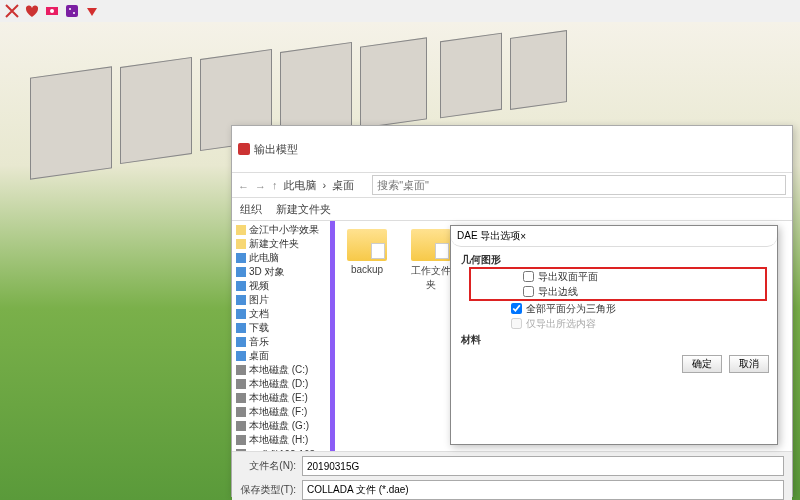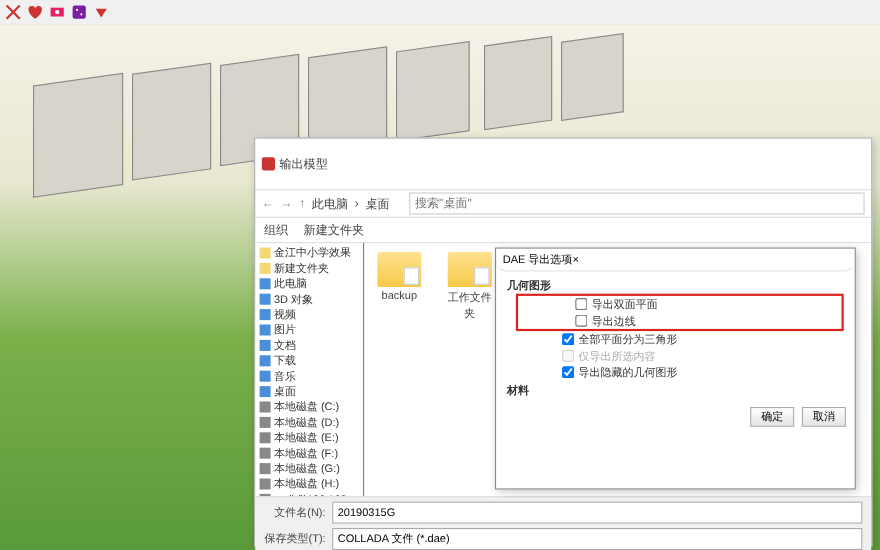--- a/index.html
+++ b/index.html
@@ -8,21 +8,21 @@
 .viewport { position:absolute; top:22px; left:0; right:0; bottom:0; background:linear-gradient(180deg,#f5f2e8 0%,#e8e8d0 30%,#7ab04a 60%,#5a9a3a 100%); }
 .building { position:absolute; background:#d8d4cc; border:1px solid #888; transform:skewY(-8deg); }
 .dialog1 { position:absolute; left:231px; top:125px; width:560px; height:370px; background:#fff; border:1px solid #aaa; box-shadow:2px 2px 8px rgba(0,0,0,.2); }
 .dialog1-title { height:22px; border-bottom:1px solid #ddd; display:flex; align-items:center; padding:12px 6px; color:#444; }
 .dialog1-title .ico { width:12px; height:12px; background:#c33; border-radius:2px; margin-right:4px; }
 .crumb { height:24px; border-bottom:1px solid #ddd; display:flex; align-items:center; padding:0 6px; gap:6px; color:#444; }
 .crumb .arrow { color:#888; }
 .crumb input { flex:1; margin-left:12px; border:1px solid #ccc; height:18px; padding:0 18px 0 4px; font-size:11px; }
 .sub { height:22px; border-bottom:1px solid #ddd; display:flex; align-items:center; padding:0 8px; gap:14px; color:#444; }
 .body1 { display:flex; height:230px; }
-.tree { width:90px; border-right:1px solid #8b5cf6; overflow:hidden; padding:2px 4px; font-size:10px; color:#333; }
+.tree { width:90px; border-right:5px solid #8b5cf6; overflow:hidden; padding:2px 4px; font-size:10px; color:#333; }
 .tree .item { display:flex; align-items:center; gap:3px; height:14px; white-space:nowrap; }
 .tree .i-ico { width:10px; height:10px; flex-shrink:0; }
 .tree .folder { background:#f7d774; }
 .tree .pc { background:#4a90d9; }
 .tree .disk { background:#888; }
 .files { flex:1; padding:8px; display:flex; gap:16px; align-items:flex-start; }
 .file { width:48px; text-align:center; font-size:10px; color:#444; }
 .file .folder-ico { width:40px; height:32px; background:linear-gradient(#ffe290,#f7c948); border-radius:2px; margin:0 auto 3px; position:relative; }
 .file .folder-ico::after { content:""; position:absolute; right:2px; bottom:2px; width:12px; height:14px; background:#fff; border:1px solid #ccc; }
 .bottom1 { padding:4px 8px; background:#f0f0f0; border-top:1px solid #ddd; }
@@ -208,23 +208,19 @@
         </div>
     </div>
     <div class="chk">
         <input type="checkbox" checked="" style="">
         <span>全部平面分为三角形</span>
       </div>
     <div class="chk disabled">
         <input type="checkbox" disabled="" style="">
         <span>仅导出所选内容</span>
       </div>
-    <div class="chk">
-        <input type="checkbox" checked="" style="">
-        <span>导出隐藏的几何图形</span>
-      </div>
     <div class="grp">材料</div>
   </div>
   <div class="dialog2-btns">
     <button>确定</button>
     <button>取消</button>
   </div>
 </div>
 
 </body></html>

